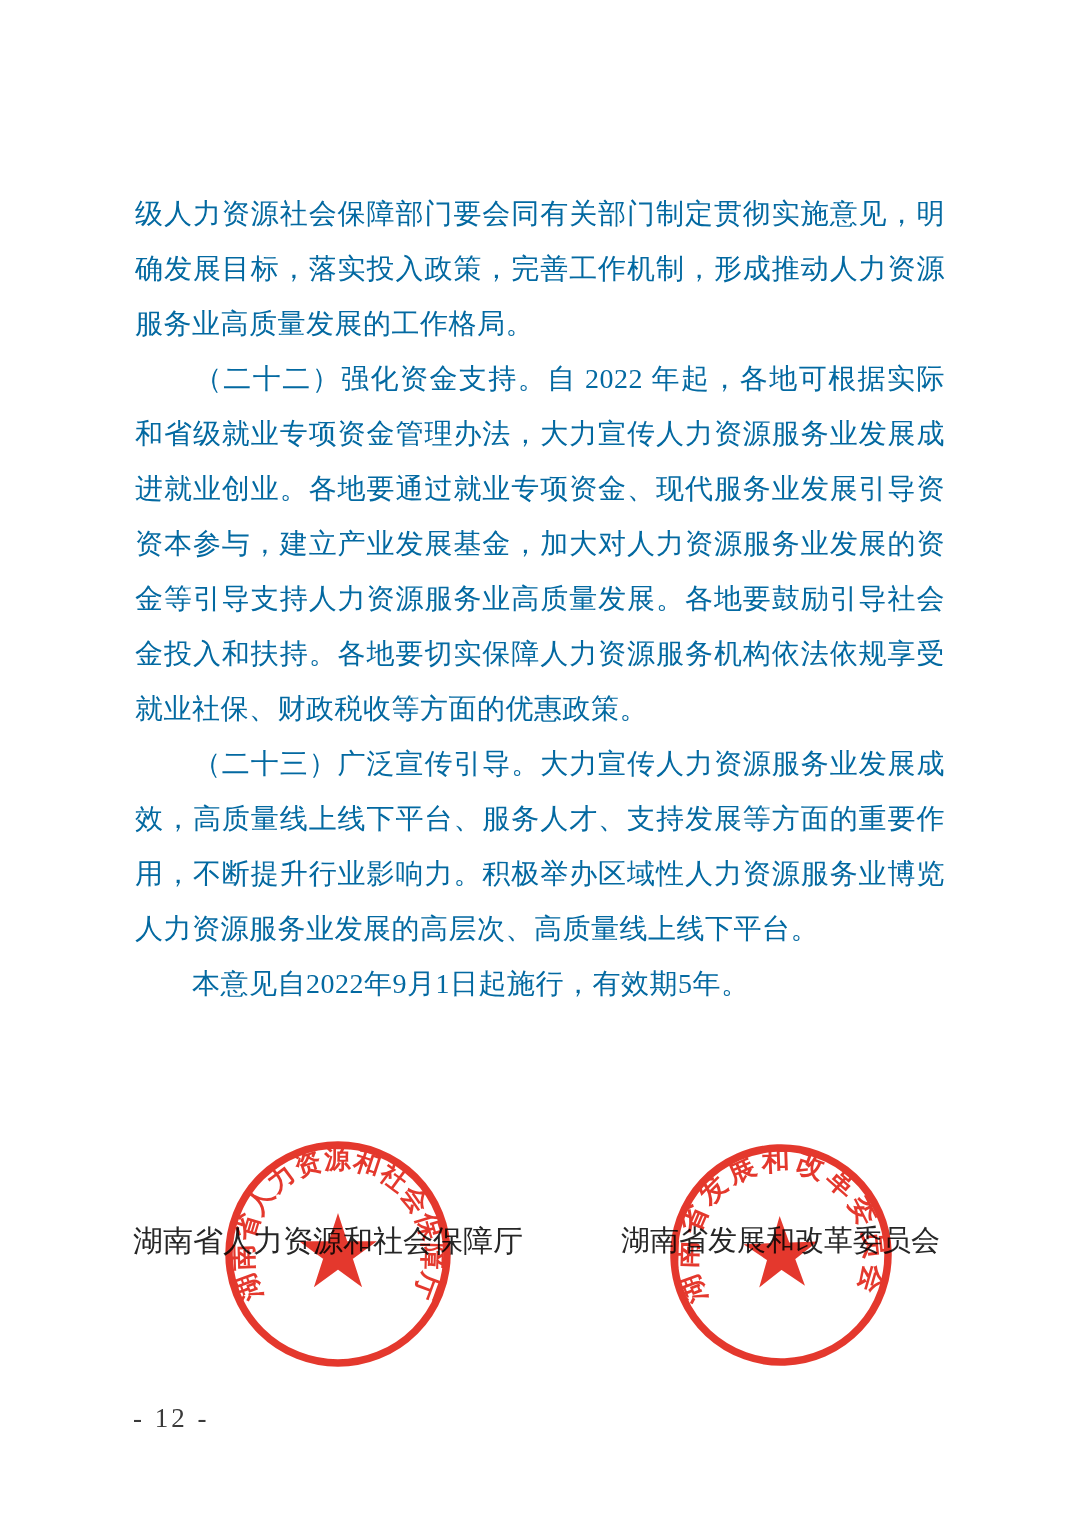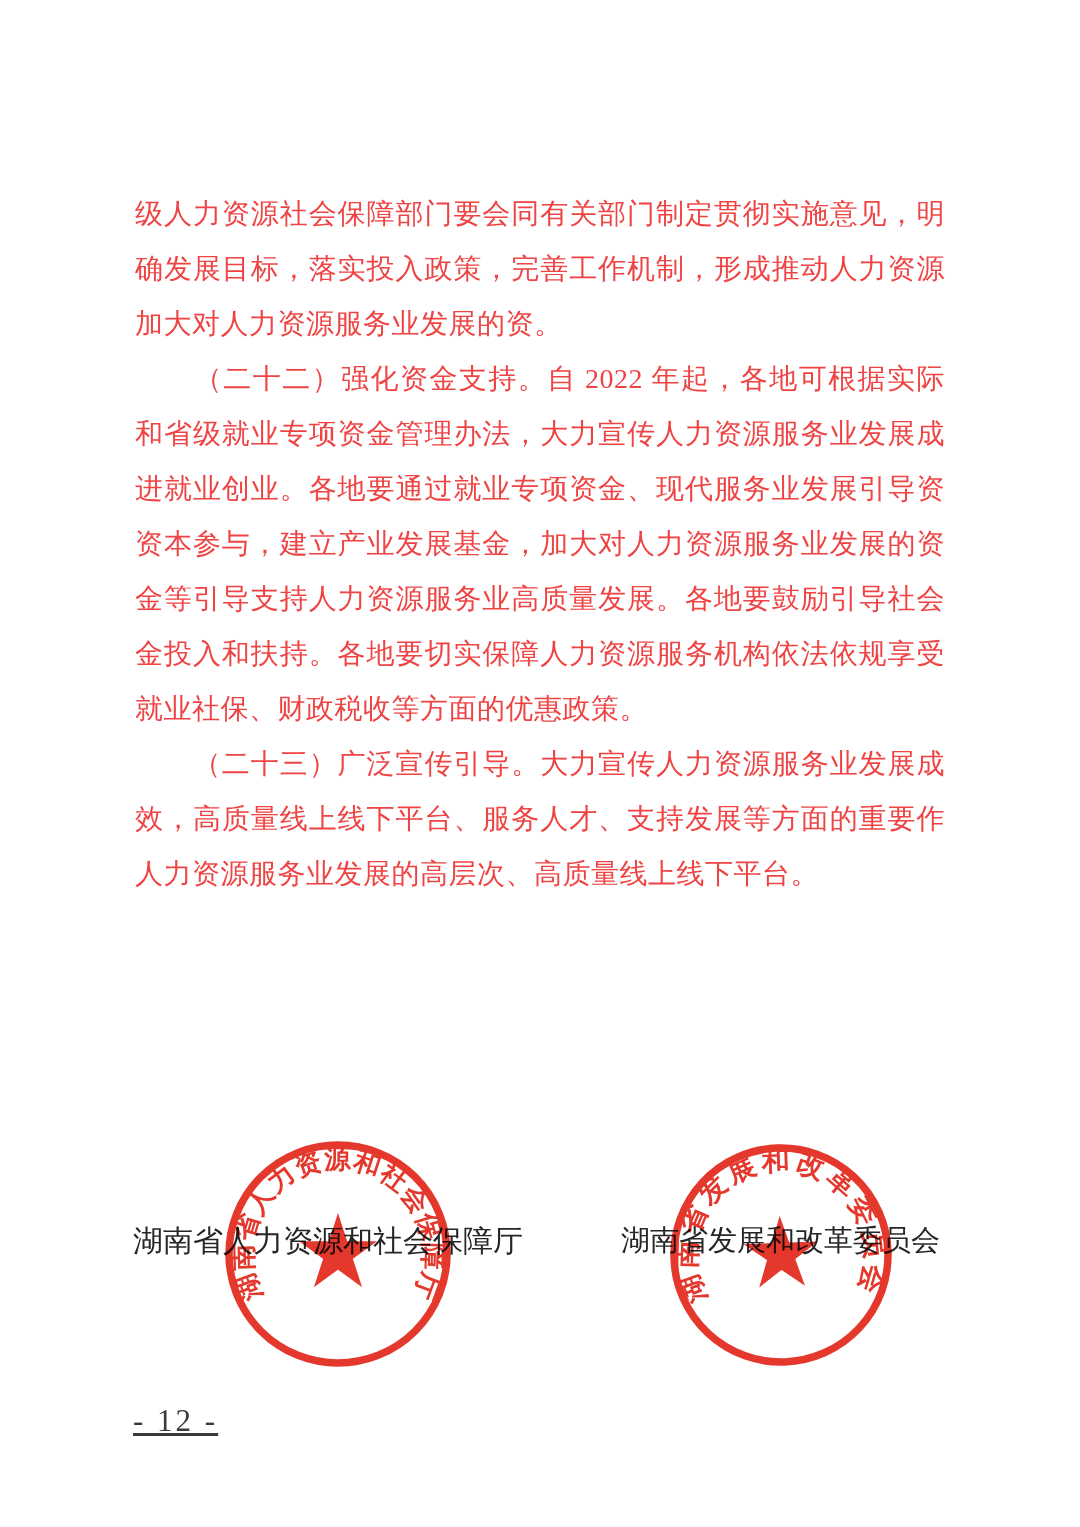--- a/index.html
+++ b/index.html
@@ -3,63 +3,65 @@
 <meta charset="utf-8">
 <style>
   html,body{margin:0;padding:0;}
   body{
     width:1080px;height:1527px;position:relative;background:#ffffff;overflow:hidden;
     font-family:"Liberation Serif","DejaVu Serif",serif;
   }
   .page{position:absolute;inset:0;background:#ffffff;}
   .body-text{
     position:absolute;left:135px;top:186px;width:810px;
-    font-size:28px;line-height:55px;color:#ef4444;
+    font-size:28px;line-height:55px;color:#0369a1;
     letter-spacing:0.5px;
   }
   .bodyline{white-space:pre-wrap;}
   .bodyline.fill{text-align:justify;text-align-last:justify;}
   .signature{
     position:absolute;top:1221px;font-size:30px;color:#262626;
     letter-spacing:0;white-space:nowrap;z-index:1;
   }
   .signature.left{left:133px;}
   .signature.right{left:621px;font-size:29px;}
   .seal{
     position:absolute;width:240px;height:240px;z-index:2;
     mix-blend-mode:multiply;opacity:0.93;
   }
   .seal.left{left:218px;top:1134px;}
   .seal.right{left:661px;top:1135px;transform:rotate(-2deg);}
   .seal svg{width:100%;height:100%;display:block;}
   .seal text{font-family:"Liberation Serif","DejaVu Serif",serif;font-weight:bold;}
   .page-number{
-    position:absolute;left:133px;top:1403px;font-size:31px;color:#3a3a3a;
-    letter-spacing:3px;white-space:pre;text-decoration:underline;
+    position:absolute;left:133px;top:1403px;font-size:27px;color:#3a3a3a;
+    letter-spacing:3px;white-space:pre;
   }
 </style>
 </head>
 <body>
 
 <div class="page">
 
   <div class="body-text">
     <div class="bodyline fill">级人力资源社会保障部门要会同有关部门制定贯彻实施意见，明</div>
     <div class="bodyline fill">确发展目标，落实投入政策，完善工作机制，形成推动人力资源</div>
-    <div class="bodyline">加大对人力资源服务业发展的资。</div>
+    <div class="bodyline">服务业高质量发展的工作格局。</div>
     <div class="bodyline fill">　　（二十二）强化资金支持。自 2022 年起，各地可根据实际</div>
     <div class="bodyline fill">和省级就业专项资金管理办法，大力宣传人力资源服务业发展成</div>
     <div class="bodyline fill">进就业创业。各地要通过就业专项资金、现代服务业发展引导资</div>
     <div class="bodyline fill">资本参与，建立产业发展基金，加大对人力资源服务业发展的资</div>
     <div class="bodyline fill">金等引导支持人力资源服务业高质量发展。各地要鼓励引导社会</div>
     <div class="bodyline fill">金投入和扶持。各地要切实保障人力资源服务机构依法依规享受</div>
     <div class="bodyline">就业社保、财政税收等方面的优惠政策。</div>
     <div class="bodyline fill">　　（二十三）广泛宣传引导。大力宣传人力资源服务业发展成</div>
     <div class="bodyline fill">效，高质量线上线下平台、服务人才、支持发展等方面的重要作</div>
+    <div class="bodyline fill">用，不断提升行业影响力。积极举办区域性人力资源服务业博览</div>
     <div class="bodyline">人力资源服务业发展的高层次、高质量线上线下平台。</div>
+    <div class="bodyline">　　本意见自2022年9月1日起施行，有效期5年。</div>
   </div>
 
   <div class="signature left">湖南省人力资源和社会保障厅</div>
   <div class="signature right">湖南省发展和改革委员会</div>
 
   <div class="seal left">
     <svg viewBox="-120 -120 240 240" xmlns="http://www.w3.org/2000/svg">
       <circle cx="0" cy="0" r="109" fill="none" stroke="#e2291d" stroke-width="7.5"></circle>
       <path d="M 0,-41 L 24.1,33.2 L -39,-12.7 L 39,-12.7 L -24.1,33.2 Z" fill="#e2291d" fill-rule="nonzero"></path>
       <path id="seal-arc-left" d="M -74.5,43 A 86,86 0 1 1 74.5,43" fill="none"></path>

